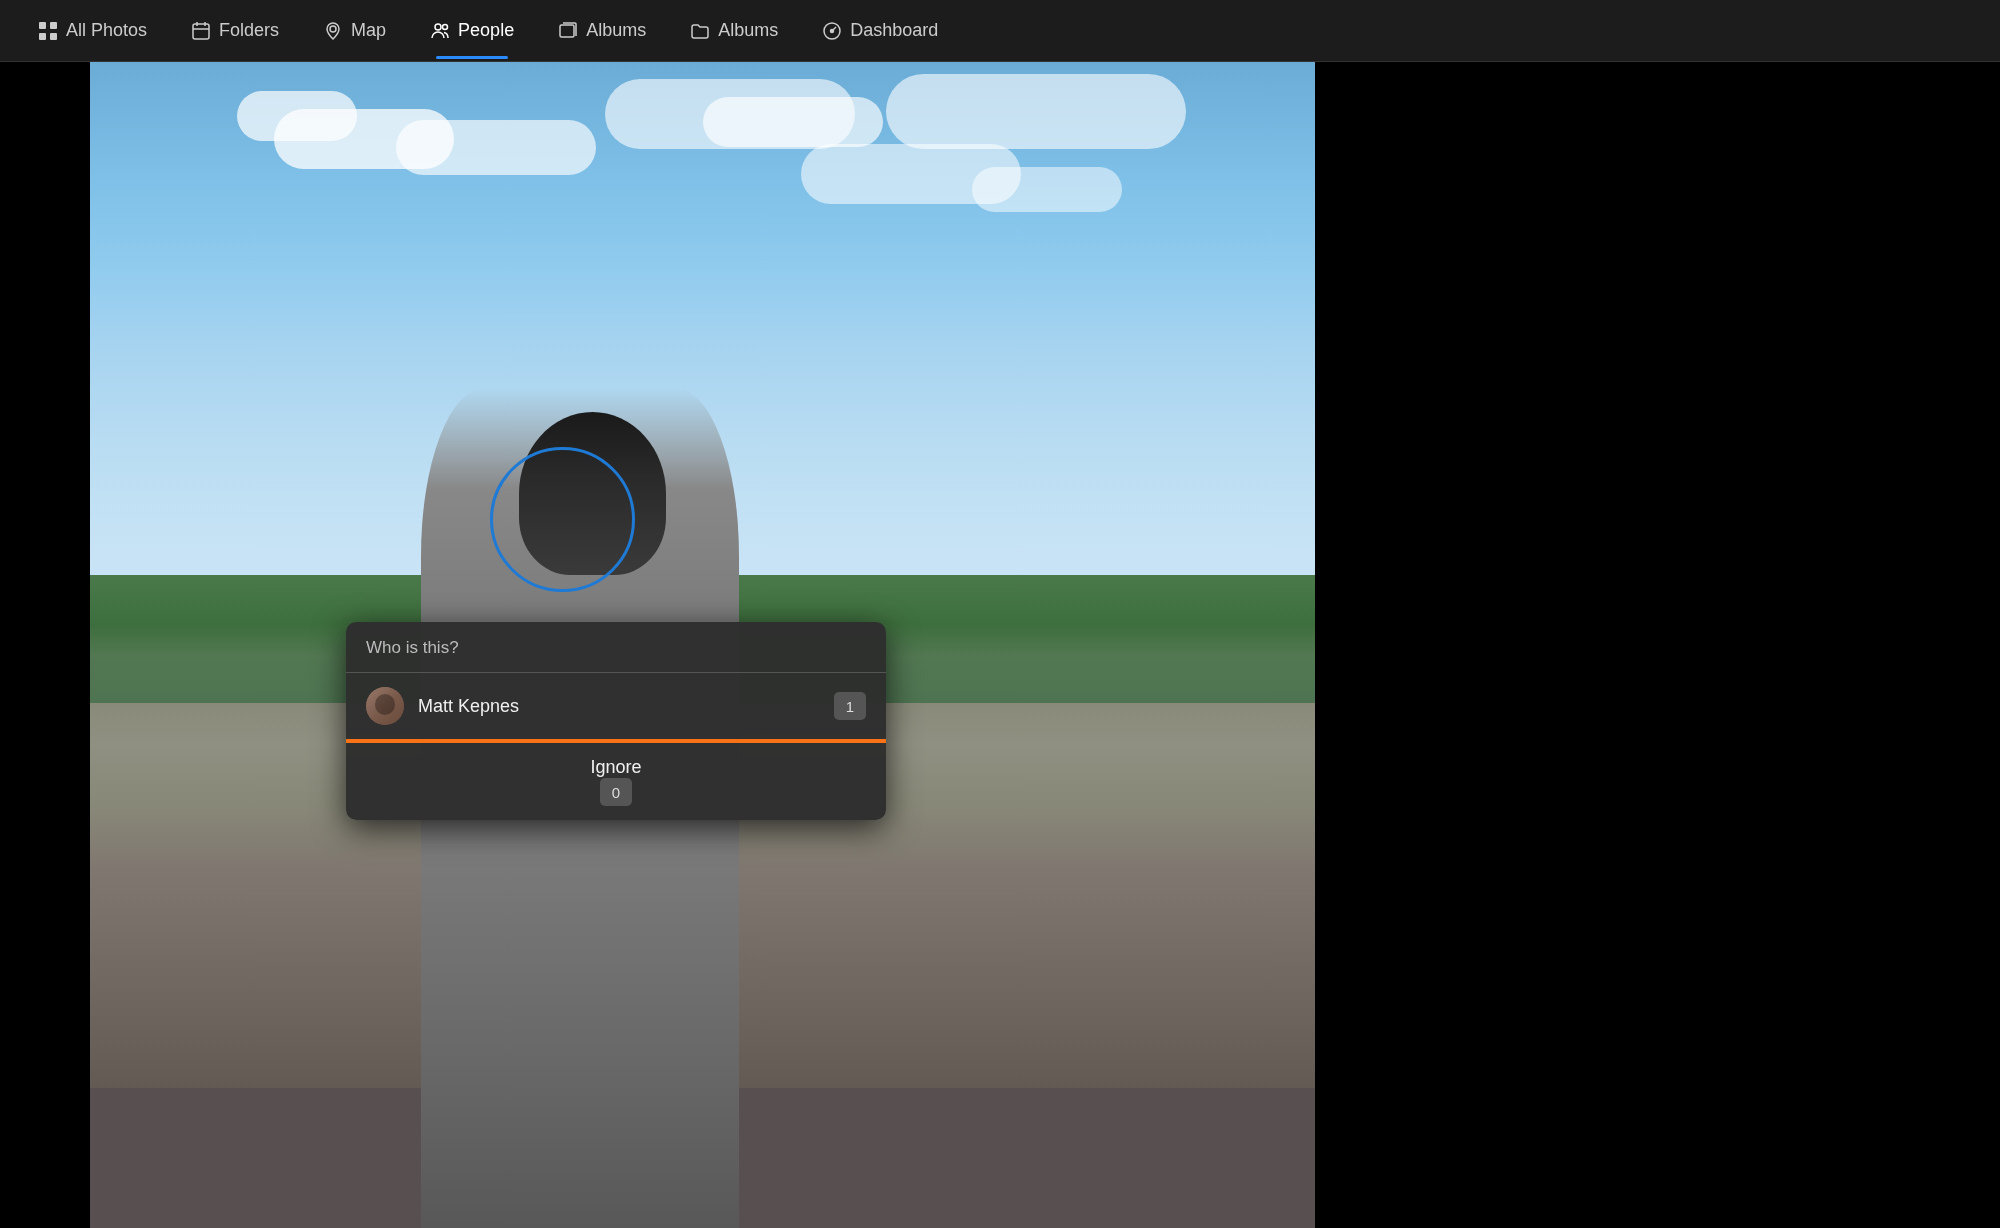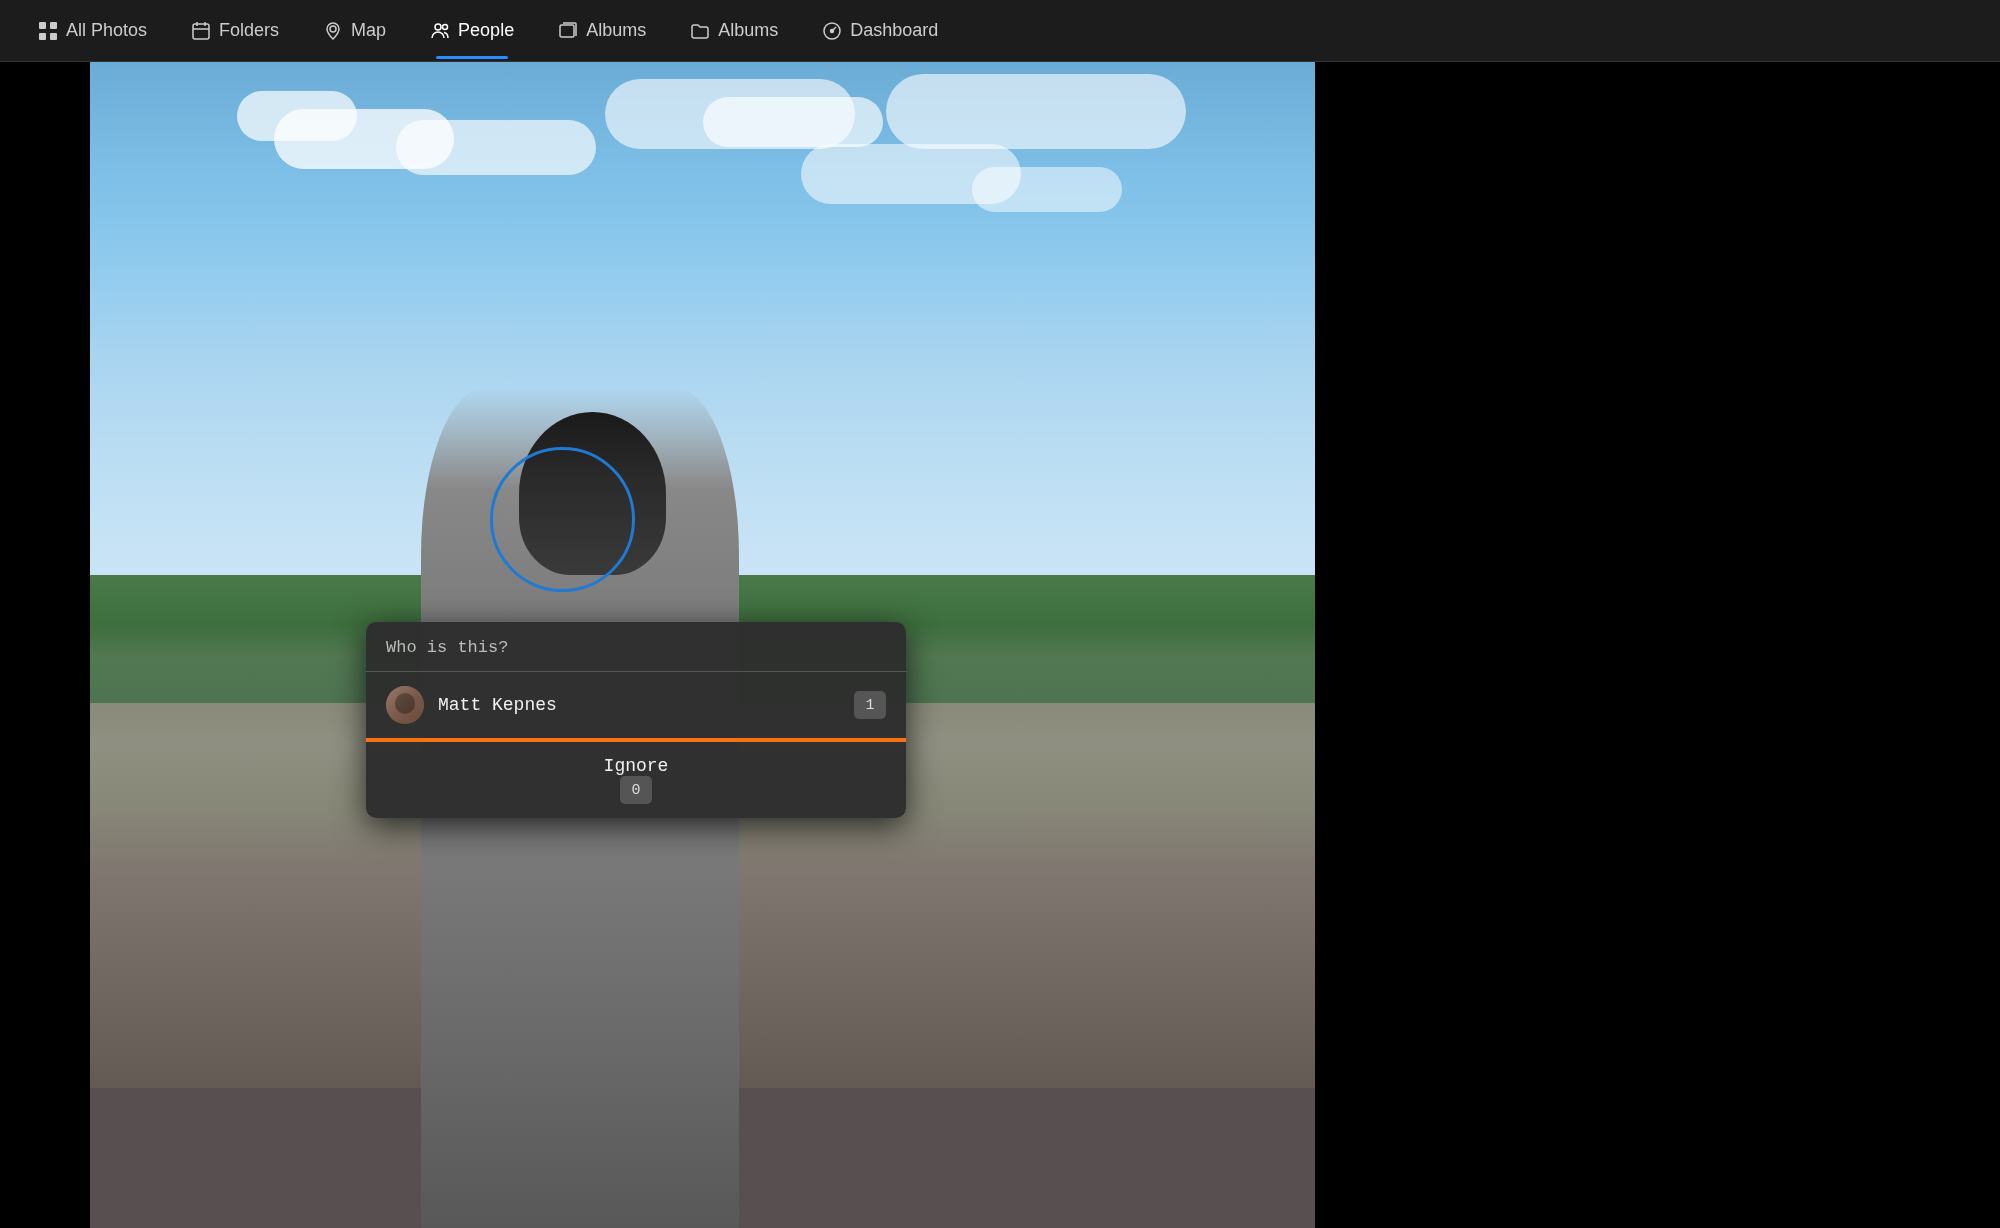--- a/index.html
+++ b/index.html
@@ -91,28 +91,27 @@
       height: 145px;
       border: 3px solid #1e7ad4;
       border-radius: 50%;
       z-index: 10;
     }
 
     
     .who-popup {
       position: absolute;
       top: 560px;
-      left: 276px;
+      left: 256px;
       width: 540px;
       background: rgba(45, 45, 45, 0.97);
       border-radius: 10px;
       overflow: hidden;
       z-index: 20;
       box-shadow: 0 8px 32px rgba(0,0,0,0.7);
-      font-family: Liberation Mono, monospace;
     }
 
     .who-popup-title {
       padding: 16px 20px 14px;
       color: #bbb;
       font-size: 17px;
       font-weight: 400;
       border-bottom: 1px solid #555;
     }
 

